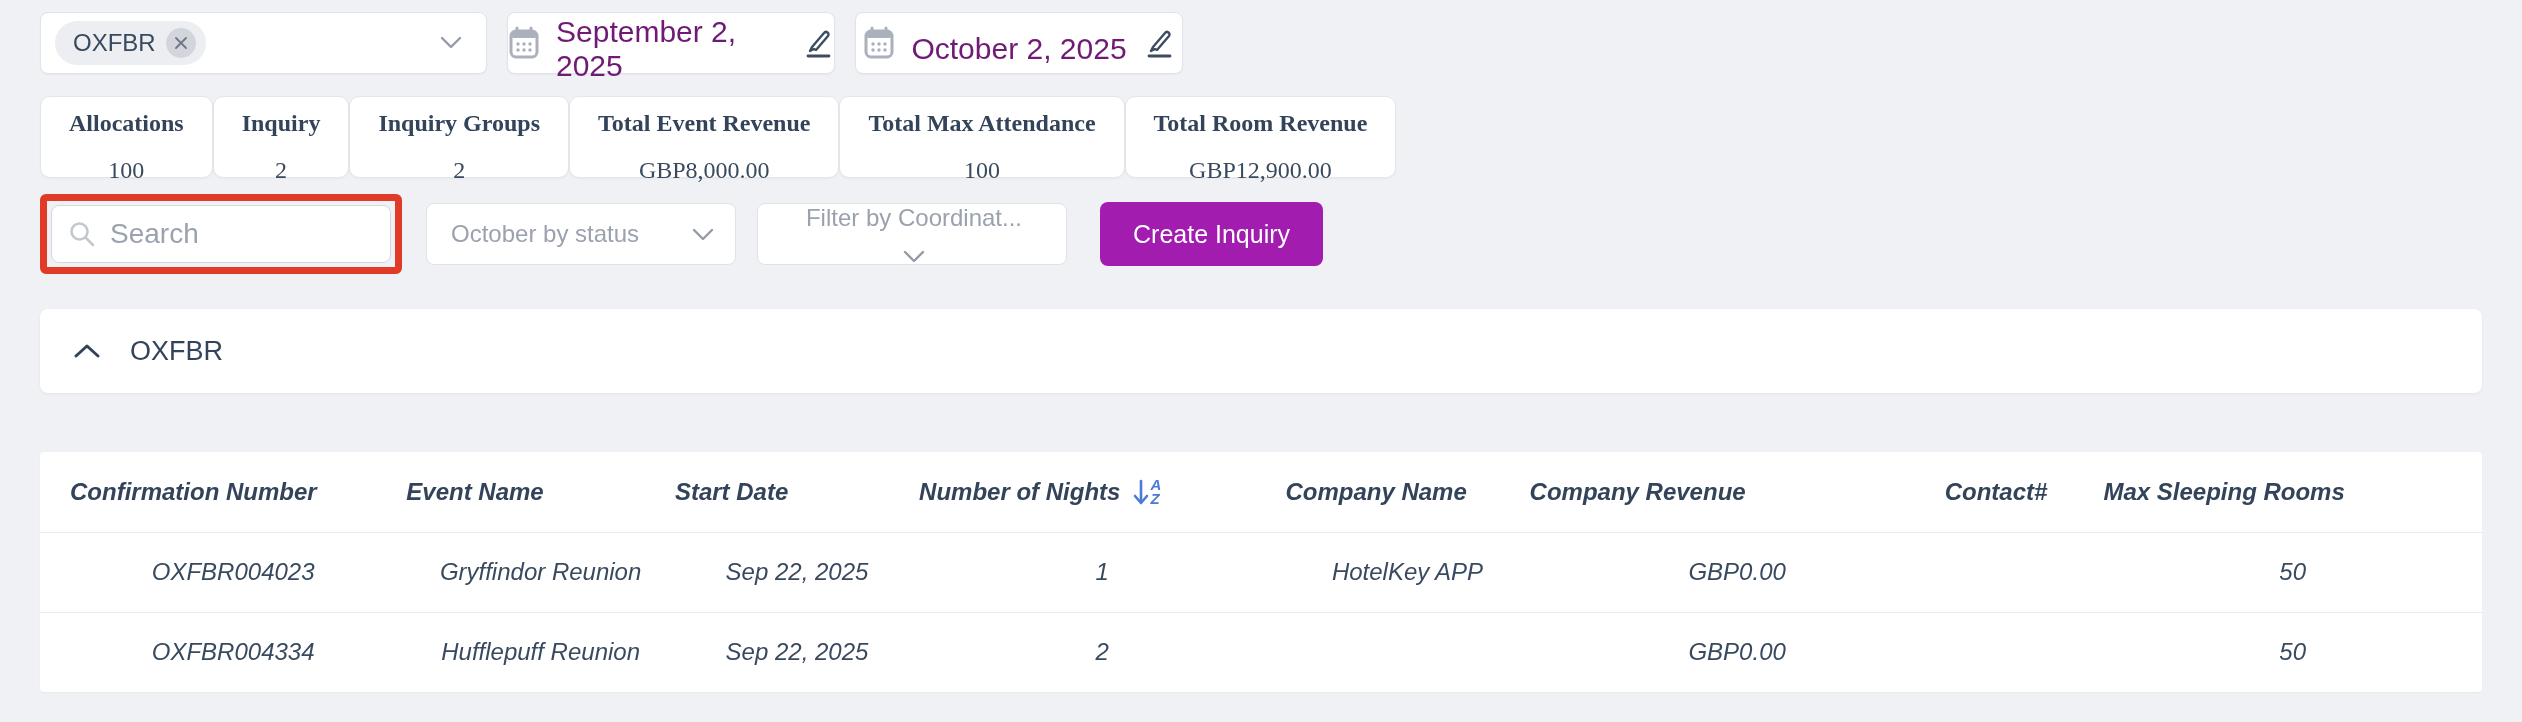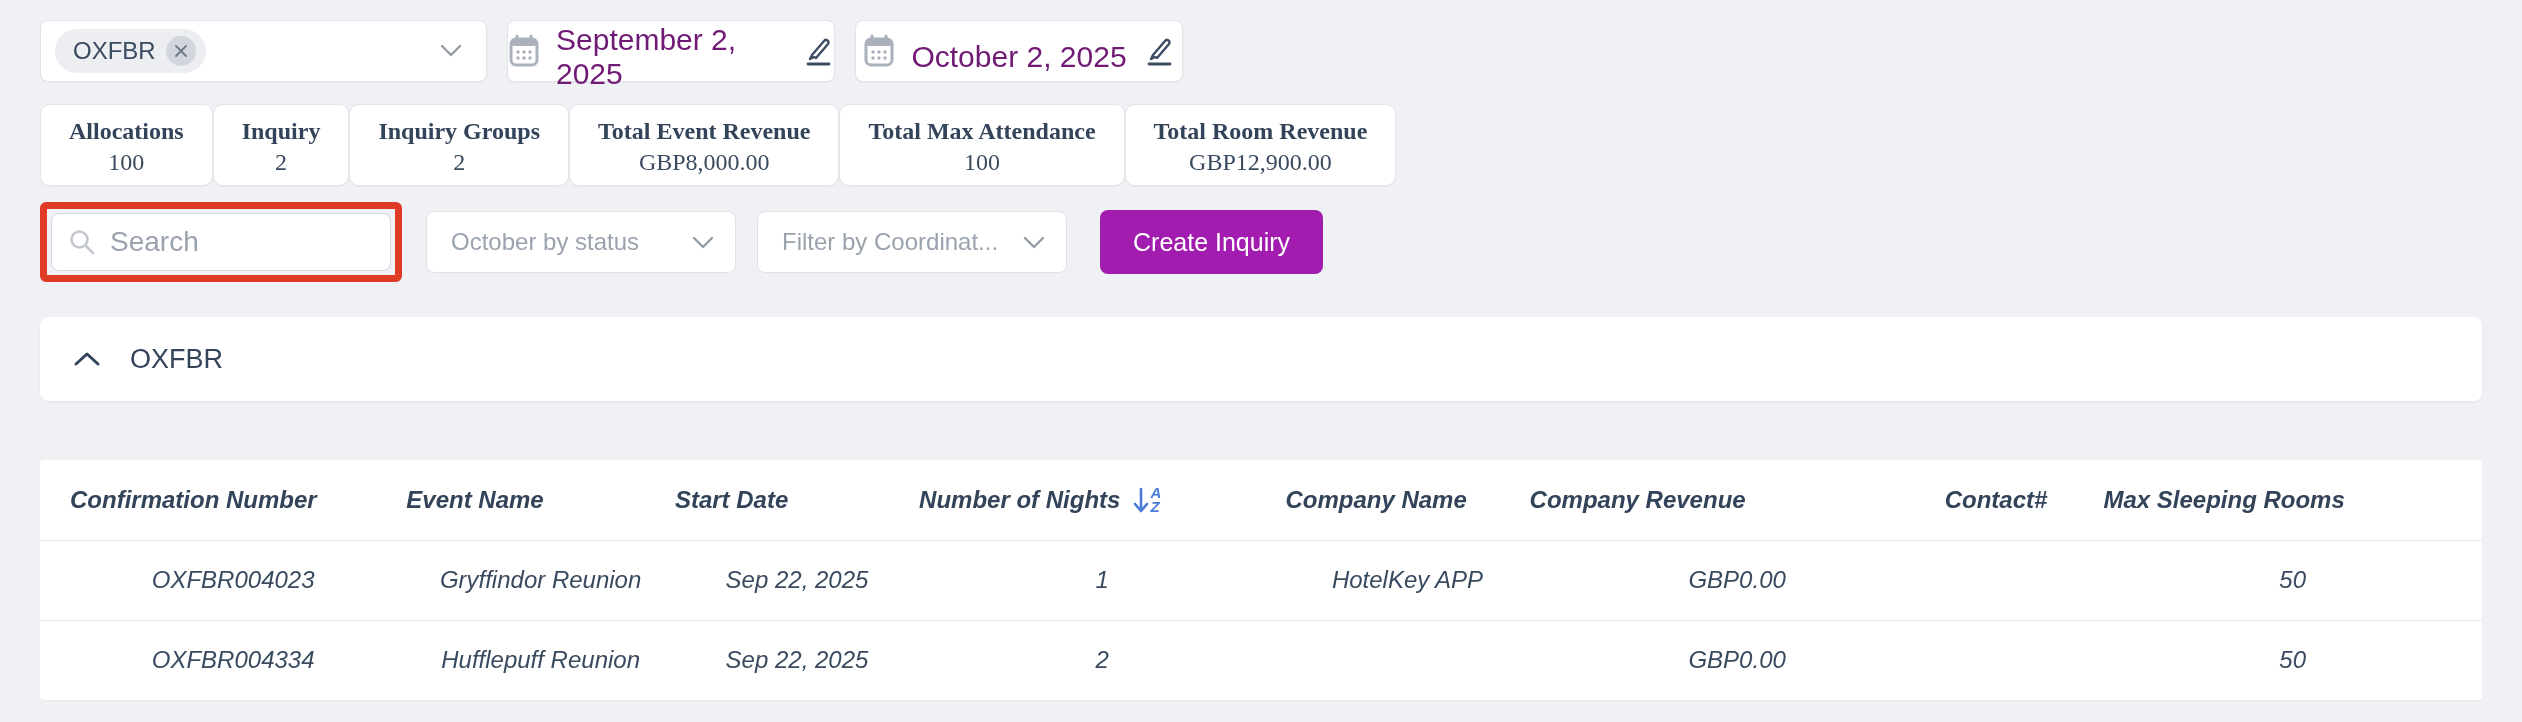--- a/index.html
+++ b/index.html
@@ -4,21 +4,21 @@
 <style>
   * { margin:0; padding:0; box-sizing:border-box; }
   html,body { width:2522px; height:722px; }
   body {
     background:#f0f1f4;
     font-family:"Liberation Sans", sans-serif;
     color:#3b4a5e;
     overflow:hidden;
     position:relative;
   }
-  .page { padding:20px 40px 0 40px; }
+  .page { padding:12px 40px 0 40px; }
 
   
   .controls-row { display:flex; gap:20px; align-items:stretch; }
   .multiselect {
     width:447px; height:62px; background:#fff;
     border:1px solid #e0e3e8; border-radius:8px;
     display:flex; align-items:center; padding:0 22px 0 14px;
     box-shadow:0 1px 2px rgba(25,35,60,.04);
     cursor:pointer;
   }
@@ -49,21 +49,21 @@
 
   
   .stats-row { display:flex; gap:0; margin-top:22px;font-family:Liberation Serif, serif; }
   .stat-card {
     background:#fff; border:1px solid #e4e6ea; border-radius:10px;
     height:82px; padding:10px 28px 0 28px;
     display:flex; flex-direction:column; align-items:center; justify-content:flex-start;
     box-shadow:0 1px 2px rgba(25,35,60,.04);
   }
   .stat-label { font-size:24px; font-weight:bold; color:#33445a; white-space:nowrap; line-height:32px; }
-  .stat-value { font-size:24px; color:#394a5f; white-space:nowrap; line-height:30px; }
+  .stat-value { font-size:24px; color:#394a5f; white-space:nowrap; line-height:30px;margin-top:16px; }
 
   
   .toolbar-row { display:flex; align-items:center; margin-top:16px; }
   .search-annotation {
     border:7px solid #e03b27; border-radius:6px; padding:4px;
     display:inline-block;
   }
   .search-box {
     width:340px; height:58px; background:#fff;
     border:1px solid #d5d8de; border-radius:8px;
@@ -80,21 +80,21 @@
     width:310px; height:62px; background:#fff;
     border:1px solid #dfe2e7; border-radius:8px;
     display:flex; align-items:center; padding:0 20px 0 24px;
     cursor:pointer;
   }
   .fake-select .ph {
     flex:1; font-size:24px; color:#9aa2ae;
     white-space:nowrap; overflow:hidden; text-overflow:ellipsis;
   }
   .ml24 { margin-left:24px; }
-  .ml21 { margin-left:21px; }
+  .ml21 { margin-left:21px;flex-direction:column; }
   .ml33 { margin-left:33px; }
 
   .primary-btn {
     height:64px; padding:0 33px; background:#a21caf; color:#fff;
     border:none; border-radius:8px; font-size:25px;
     font-family:"Liberation Sans", sans-serif; cursor:pointer;
   }
 
   
   .section-card {

